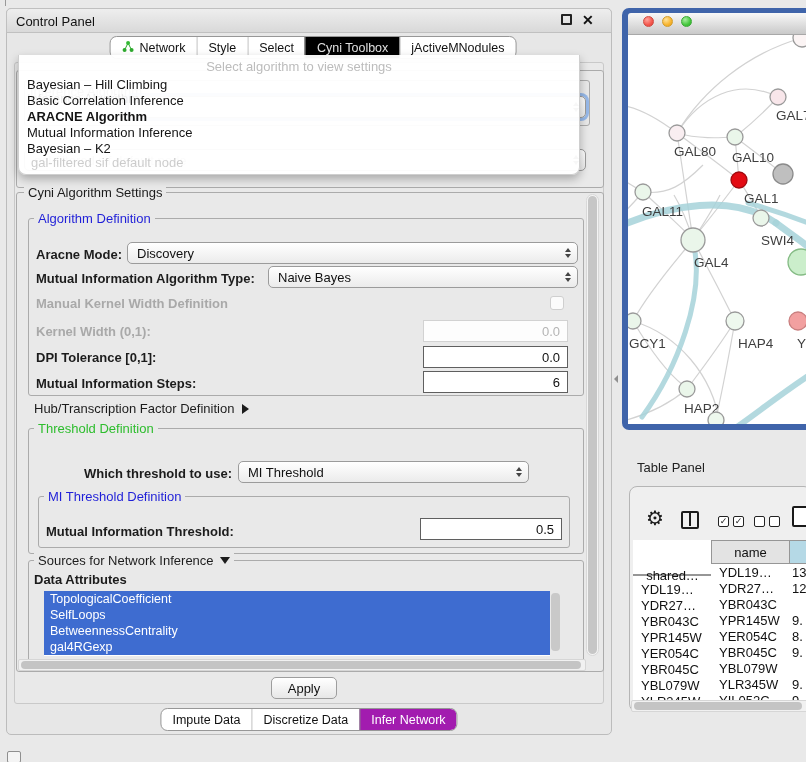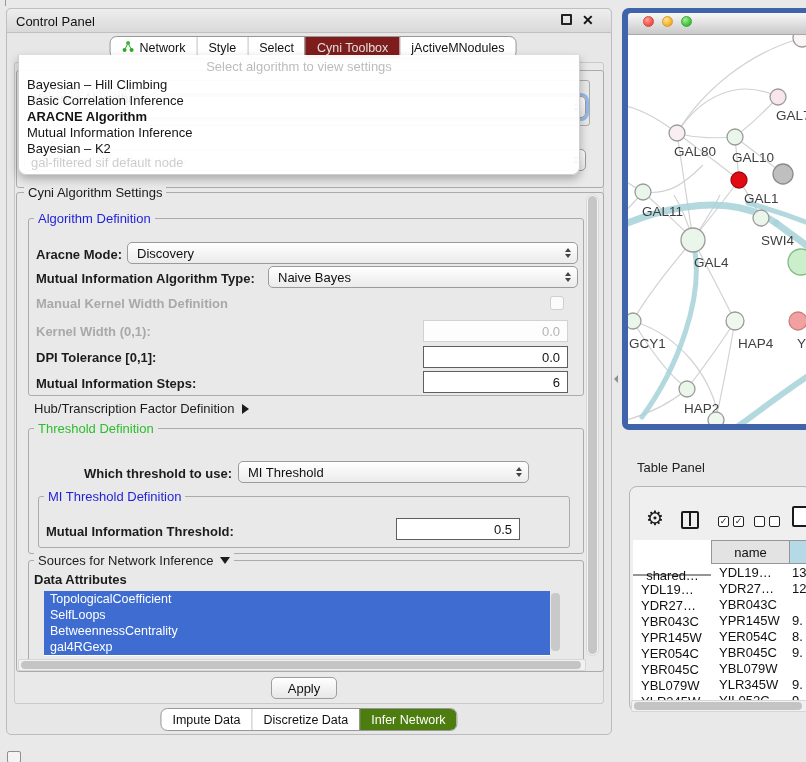--- a/index.html
+++ b/index.html
@@ -14,22 +14,22 @@
   .cp-header{position:absolute;left:6px;top:8px;width:606px;height:25px;background:linear-gradient(#eeeeee,#d9d9d9);border:1px solid #c0c0c0;border-radius:5px 5px 0 0;}
   .cp-title{position:absolute;left:9px;top:5px;font-size:13px;color:#111;}
   .float-btn{position:absolute;left:561px;top:14px;width:11px;height:11px;border:2px solid #222;border-radius:1px;background:transparent;}
   .close-btn{position:absolute;left:582px;top:11px;font-size:14px;font-weight:bold;color:#111;line-height:18px;}
   .tl-notch{position:absolute;left:5px;top:0;width:1px;height:6px;background:#999;}
   .inner-panel{position:absolute;left:14px;top:62px;width:590px;height:642px;background:#e9e9e9;border:1px solid #c9c9c9;border-radius:3px;}
   
   .pill{position:absolute;display:flex;background:#fff;border:1px solid #979797;border-radius:7px;overflow:hidden;font-size:12.5px;color:#111;height:23px;}
   .pill .seg{display:flex;align-items:center;gap:5px;padding:0 11px;border-left:1px solid #c2c2c2;cursor:default;}
   .pill .seg:first-child{border-left:none;}
-  .pill .seg.sel{background:#7f1d1d;color:#e0e0e0;border-left-color:#8a8a8a;}
-  .pill.dark .seg.sel{background:#4d7c0f;color:#fff;}
+  .pill .seg.sel{background:#000000;color:#e0e0e0;border-left-color:#8a8a8a;}
+  .pill.dark .seg.sel{background:#a21caf;color:#fff;}
   
   .grp{position:absolute;border:1px solid #ababab;border-radius:3px;}
   .legend{position:absolute;font-size:13px;background:#e9e9e9;padding:0 4px;white-space:nowrap;z-index:2;color:#1c1c1c;display:flex;align-items:center;gap:6px;}
   .legend.blue{color:#1f1fd8;}
   .legend.green{color:#2dbd2d;}
   
   .combo{position:absolute;height:22px;border:1px solid #9b9b9b;border-radius:5px;background:linear-gradient(#ffffff,#ebebeb);font-size:13px;color:#111;display:flex;align-items:center;padding:0 22px 0 9px;white-space:nowrap;}
   .combo .arr{position:absolute;right:6px;top:50%;transform:translateY(-50%);display:flex;flex-direction:column;gap:2px;}
   .combo .arr i{display:block;width:0;height:0;border-left:3.5px solid transparent;border-right:3.5px solid transparent;}
   .combo .arr .up{border-bottom:4px solid #444;}
@@ -221,21 +221,21 @@
     <span>MI Threshold</span>
     <span class="arr">
         <i class="up"></i>
         <i class="dn"></i>
       </span>
   </div>
 
   <div class="grp" style="left:38px;top:496px;width:532px;height:52px;"></div>
   <div class="legend blue" style="left:44px;top:489px;">MI Threshold Definition</div>
   <div class="lbl b" style="left:46px;top:524px;">Mutual Information Threshold:</div>
-  <div class="field strong" style="left:396px;top:518px;width:124px;">0.5</div>
+  <div class="field strong" style="left:420px;top:518px;width:142px;">0.5</div>
 
   <div class="grp" style="left:28px;top:560px;width:556px;height:112px;"></div>
   <div class="legend" style="left:34px;top:553px;">
     <span>Sources for Network Inference</span>
     <span class="tri-d"></span>
   </div>
   <div class="lbl b" style="left:34px;top:572px;">Data Attributes</div>
   <div class="attr-list" id="attr-list">
       <div class="attr-row">TopologicalCoefficient</div>
       <div class="attr-row">SelfLoops</div>

